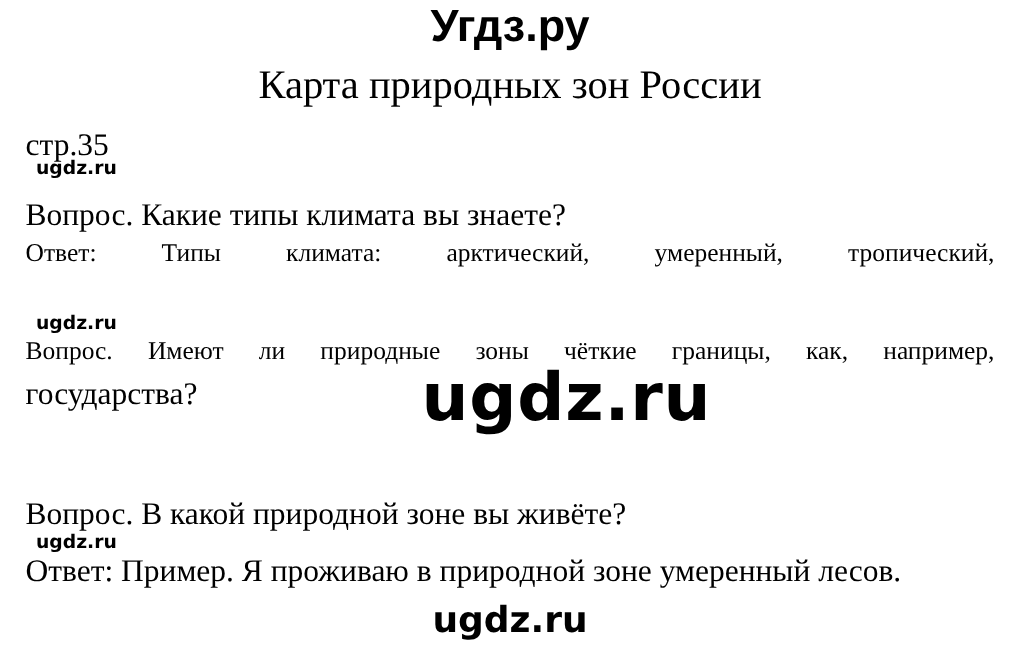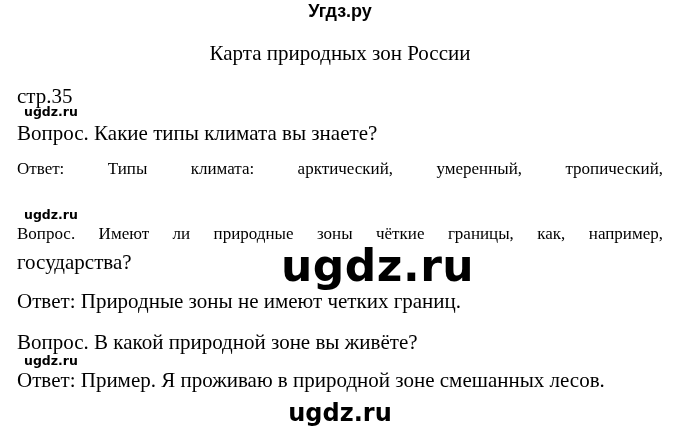--- a/index.html
+++ b/index.html
@@ -16,30 +16,30 @@
       color: #000000;
     }
     .abs { position: absolute; }
     .brand {
       top: 1px;
       left: 0;
       width: 680px;
       text-align: center;
       font-family: "Liberation Sans", sans-serif;
       font-weight: bold;
-      font-size: 18px;
+      font-size: 30px;
       white-space: nowrap;
     }
     .doc-title {
       top: 41px;
       left: 0;
       width: 680px;
       text-align: center;
       font-family: "Liberation Serif", serif;
-      font-size: 21px;
+      font-size: 27px;
       white-space: nowrap;
     }
     .serif-line {
       left: 17px;
       font-family: "Liberation Serif", serif;
       font-size: 21px;
       white-space: nowrap;
     }
     .jline {
       left: 17px;
@@ -84,36 +84,35 @@
 <div class="page">
 
   <div class="abs brand">Угдз.ру</div>
 
   <div class="abs doc-title">Карта природных зон России</div>
 
   <div class="abs serif-line" style="top:84px;">стр.35</div>
 
   <div class="abs wm-small" style="top:104px;">ugdz.ru</div>
 
-  <div class="abs serif-line" style="top:121px;">Вопрос. Какие типы климата вы знаете?</div>
+  <div class="abs serif-line" style="top:131px;">Вопрос. Какие типы климата вы знаете?</div>
 
   <div class="abs jline" style="top:159px;">Ответ: Типы климата: арктический, умеренный, тропический,</div>
 
 
   <div class="abs wm-small" style="top:207px;">ugdz.ru</div>
 
   <div class="abs serif-line" style="top:250px;">государства?</div>
 
   <div class="abs jline" style="top:224px;">Вопрос. Имеют ли природные зоны чёткие границы, как, например,</div>
 
   <div class="abs wm-large">ugdz.ru</div>
 
-  <div class="abs serif-line" style="top:289px;">Ответ: Природные зоны не имеют четких границ.</div>
 
   <div class="abs serif-line" style="top:330px;">Вопрос. В какой природной зоне вы живёте?</div>
 
   <div class="abs wm-small" style="top:353px;">ugdz.ru</div>
 
-  <div class="abs serif-line" style="top:368px;">Ответ: Пример. Я проживаю в природной зоне смешанных лесов.</div>
+  <div class="abs serif-line" style="top:368px;">Ответ: Пример. Я проживаю в природной зоне умеренный лесов.</div>
 
   <div class="abs wm-bottom">ugdz.ru</div>
 
 </div>
 
 </body></html>

